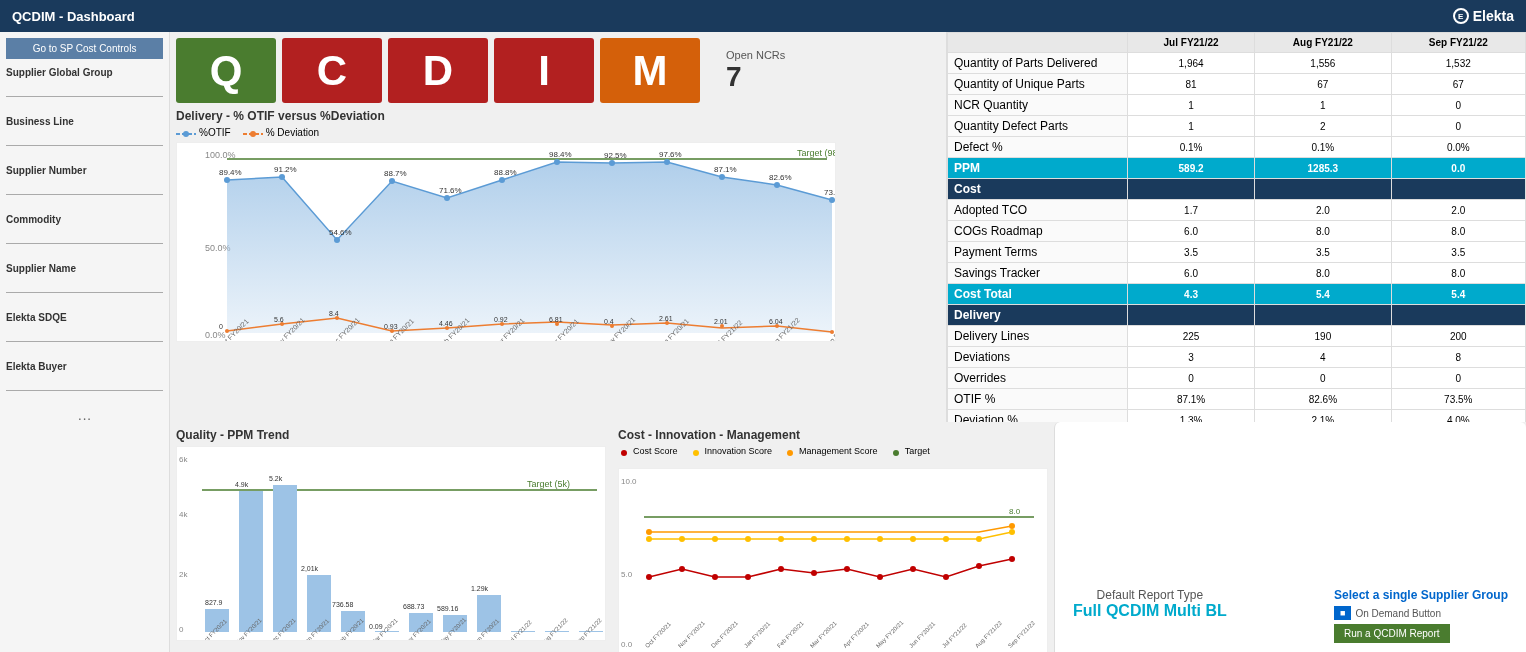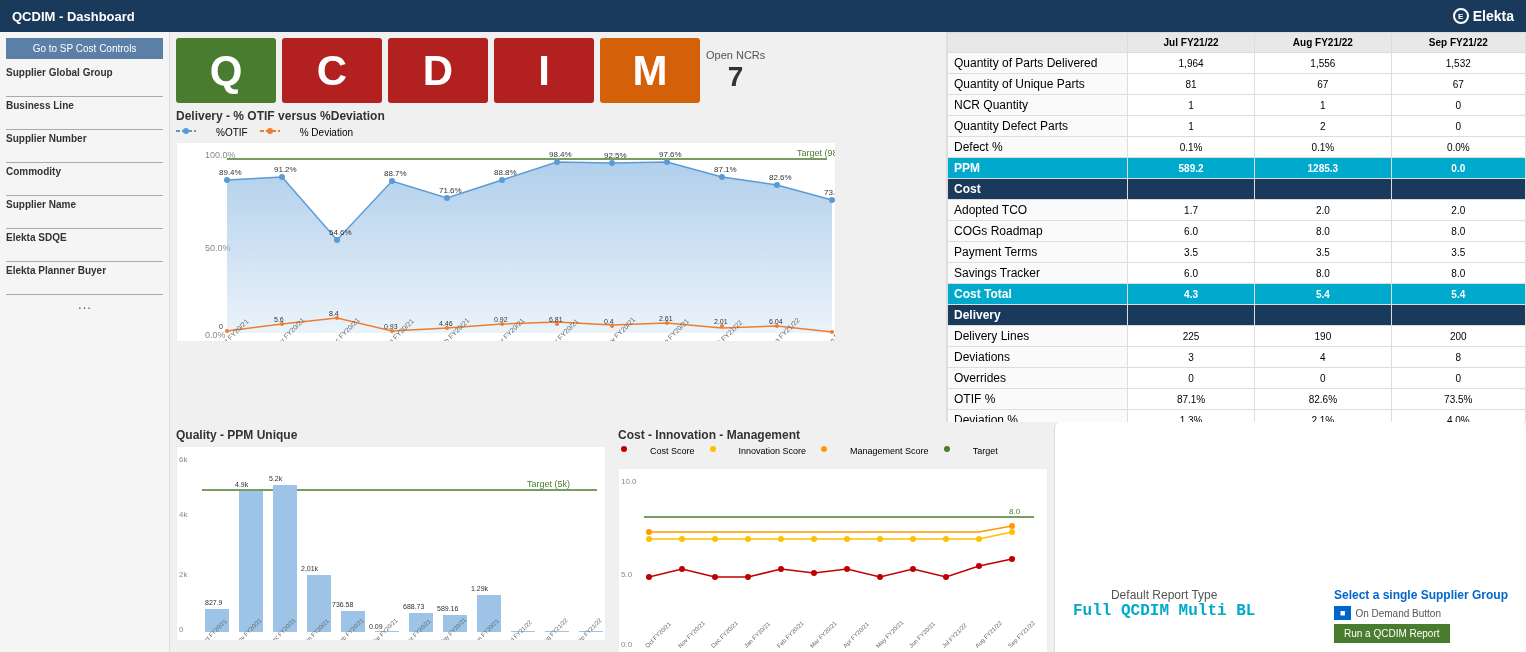--- a/index.html
+++ b/index.html
@@ -10,65 +10,65 @@
     .header-title { font-size: 13px; font-weight: bold; color: white; }
     .elekta-logo { color: white; font-size: 14px; font-weight: bold; display: flex; align-items: center; gap: 4px; }
     .elekta-logo-circle { width: 16px; height: 16px; border: 2px solid white; border-radius: 50%; display: inline-flex; align-items: center; justify-content: center; font-size: 8px; }
 
     
     .main-container { display: flex; height: calc(652px - 32px); }
 
     
     .sidebar { width: 170px; background: #f5f5f5; padding: 6px; flex-shrink: 0; border-right: 1px solid #ddd; }
     .sidebar-btn { background: #5b7fa6; color: white; border: none; padding: 5px 8px; font-size: 10px; cursor: pointer; width: 100%; margin-bottom: 8px; }
-    .sidebar-field { margin-bottom: 3px; }
+    .sidebar-field { margin-bottom: 19px; }
     .sidebar-label { font-size: 10px; color: #333; font-weight: bold; display: block; margin-bottom: 1px; }
     .sidebar-input { width: 100%; height: 18px; border: none; border-bottom: 1px solid #aaa; background: transparent; font-size: 10px; padding: 1px 2px; }
     .sidebar-dots { text-align: center; font-size: 14px; color: #666; margin-top: 4px; }
 
     
     .content { flex: 1; display: flex; flex-direction: column; overflow: hidden; }
 
     
     .top-section { display: flex; height: 390px; }
     
     .qcdim-chart-area { flex: 1; padding: 6px; }
     
     .qcdim-row { display: flex; align-items: center; gap: 6px; margin-bottom: 6px; }
     .qcdim-letter { width: 100px; height: 65px; display: flex; align-items: center; justify-content: center; font-size: 42px; font-weight: bold; color: white; border-radius: 3px; }
     .qcdim-q { background: #4a7c2f; }
     .qcdim-c { background: #b22020; }
     .qcdim-d { background: #b22020; }
     .qcdim-i { background: #b22020; }
     .qcdim-m { background: #d4600a; }
     
-    .open-ncrs { text-align: center; }
+    .open-ncrs { margin-left: 20px; text-align: left; }
     .open-ncrs-label { font-size: 11px; color: #555; }
     .open-ncrs-num { font-size: 28px; font-weight: bold; color: #333; }
 
     .chart-title { font-size: 12px; font-weight: bold; color: #333; margin-bottom: 4px; }
     .chart-legend { display: flex; gap: 12px; margin-bottom: 4px; font-size: 10px; }
-    .legend-item { display: flex; align-items: flex-start; gap: 20px; }
+    .legend-item { display: flex; align-items: flex-end; gap: 3px; }
     
     
     .bottom-section { display: flex; height: 240px; }
     .bottom-chart { flex: 1; padding: 6px; }
 
     
     .right-panel { width: 580px; background: white; border-left: 1px solid #ddd; flex-shrink: 0; overflow-y: auto; }
     
     .data-table { width: 100%; border-collapse: collapse; font-size: 10px; }
     .data-table th { background: #e8e8e8; padding: 4px 6px; text-align: center; border: 1px solid #ddd; font-weight: bold; font-size: 10px; }
     .data-table td { padding: 3px 6px; border: 1px solid #ddd; }
     .data-table td:first-child { font-size: 12px; background: #fafafa; }
     .data-table td:not(:first-child) { text-align: center; }
     .row-header-blue { background: #00aacc !important; color: white; font-weight: bold; }
     .row-header-dark { background: #1a3a5c !important; color: white; font-weight: bold; }
     .report-type-label { font-size: 12px; color: #555; text-align: center; }
-    .report-type-value { font-size: 16px; color: #00aacc; font-weight: bold; text-align: center; font-family: Liberation Mono, monospace; }
+    .report-type-value { font-size: 16px; color: #00aacc; font-weight: bold; text-align: center; }
     .select-supplier { font-size: 12px; color: #0066cc; font-weight: bold; }
     .on-demand-btn { font-size: 10px; color: #555; display: flex; align-items: center; gap: 4px; margin-top: 4px; }
     .btn-blue-small { background: #0066cc; color: white; border: none; padding: 2px 6px; font-size: 9px; cursor: pointer; }
     .run-report-btn { background: #4a7c2f; color: white; border: none; padding: 4px 10px; font-size: 10px; cursor: pointer; margin-top: 4px; }
   </style>
 </head>
 <body>
 
 <div id="app">
 
@@ -84,21 +84,21 @@
 
     <div class="sidebar">
       <button class="sidebar-btn">Go to SP Cost Controls</button>
       <div id="sidebar-fields">
           <div class="sidebar-field"><label class="sidebar-label">Supplier Global Group</label><input class="sidebar-input" value="" style=""></div>
           <div class="sidebar-field"><label class="sidebar-label">Business Line</label><input class="sidebar-input" value="" style=""></div>
           <div class="sidebar-field"><label class="sidebar-label">Supplier Number</label><input class="sidebar-input" value="" style=""></div>
           <div class="sidebar-field"><label class="sidebar-label">Commodity</label><input class="sidebar-input" value="" style=""></div>
           <div class="sidebar-field"><label class="sidebar-label">Supplier Name</label><input class="sidebar-input" value="" style=""></div>
           <div class="sidebar-field"><label class="sidebar-label">Elekta SDQE</label><input class="sidebar-input" value="" style=""></div>
-          <div class="sidebar-field"><label class="sidebar-label">Elekta Planner Buyer</label><input class="sidebar-input" value="" style=""></div>
+          <div class="sidebar-field"><label class="sidebar-label">Elekta Buyer</label><input class="sidebar-input" value="" style=""></div>
         </div>
       <div class="sidebar-dots">···</div>
     </div>
 
     <div class="content">
 
       <div class="top-section">
         <div class="qcdim-chart-area">
 
           <div class="qcdim-row">
@@ -354,21 +354,21 @@
                   <td class="row-header-dark"></td>
                 </tr>
               </tbody>
           </table>
         </div>
       </div>
 
       <div class="bottom-section">
 
         <div class="bottom-chart">
-          <div class="chart-title">Quality - PPM Unique</div>
+          <div class="chart-title">Quality - PPM Trend</div>
           <svg width="430" height="195" style="background:white;border:1px solid #eee;">
 
             <text x="2" y="15" font-size="8" fill="#888">6k</text>
             <text x="2" y="70" font-size="8" fill="#888">4k</text>
             <text x="2" y="130" font-size="8" fill="#888">2k</text>
             <text x="2" y="185" font-size="8" fill="#888">0</text>
 
             <line x1="25" y1="43" x2="420" y2="43" stroke="#4a7c2f" stroke-width="1.5"></line>
             <text x="350" y="40" font-size="9" fill="#4a7c2f">Target (5k)</text>
 

